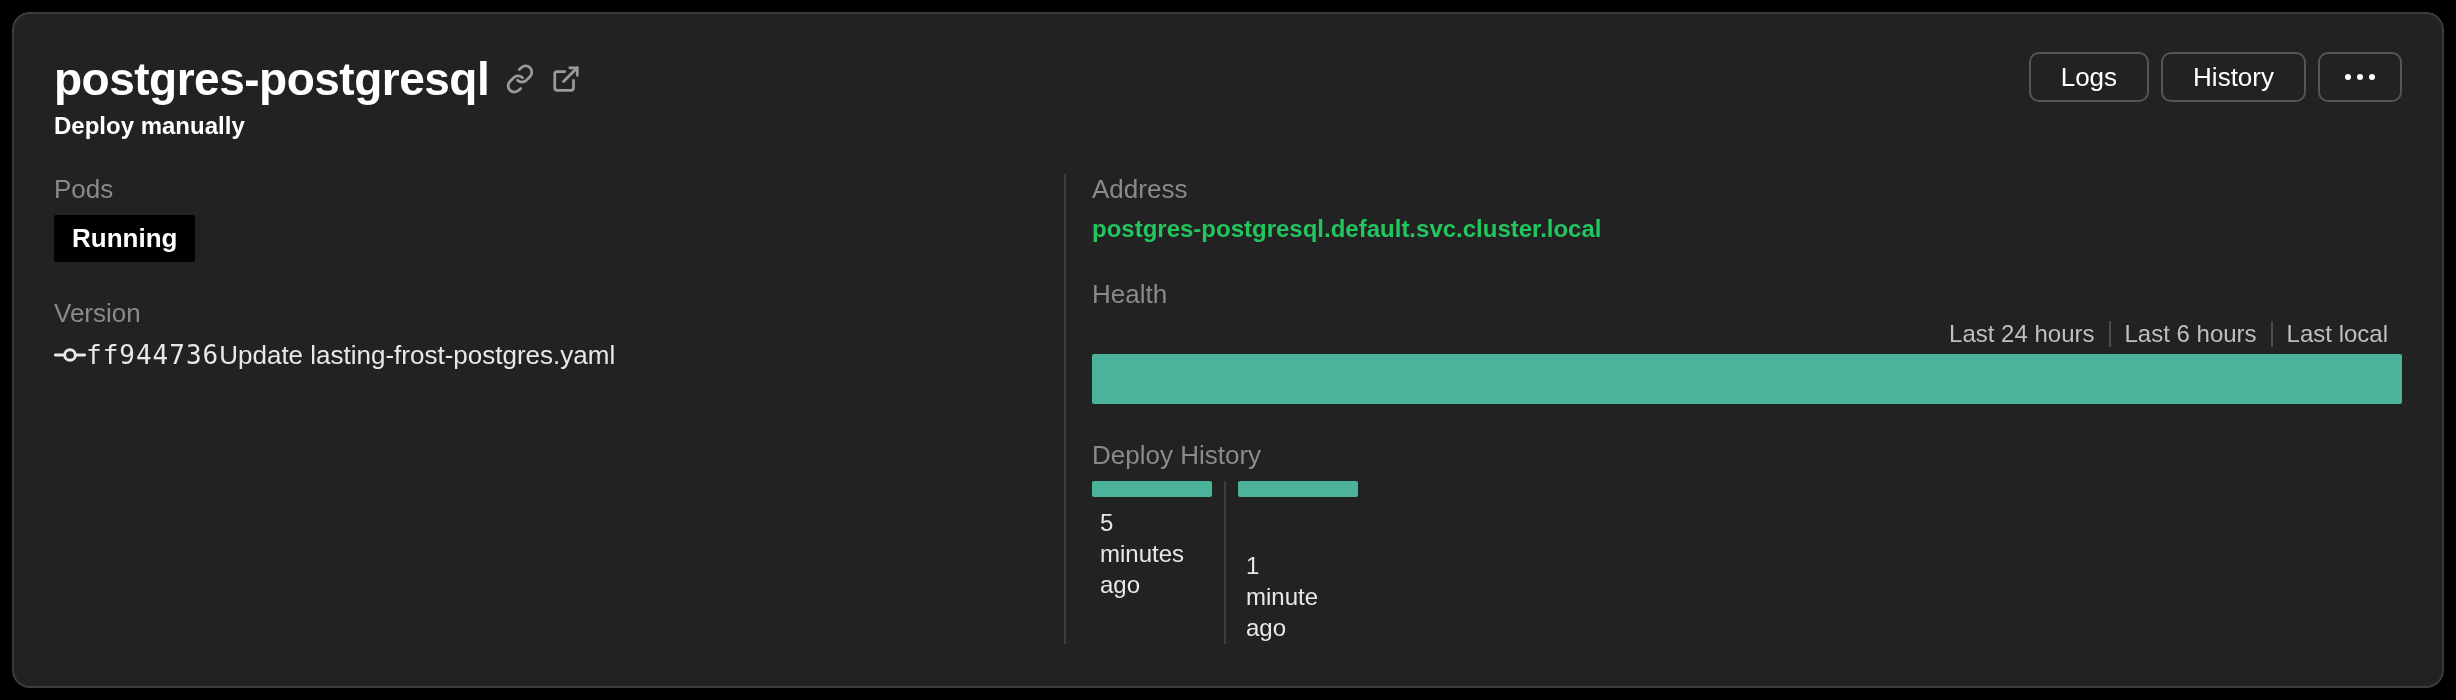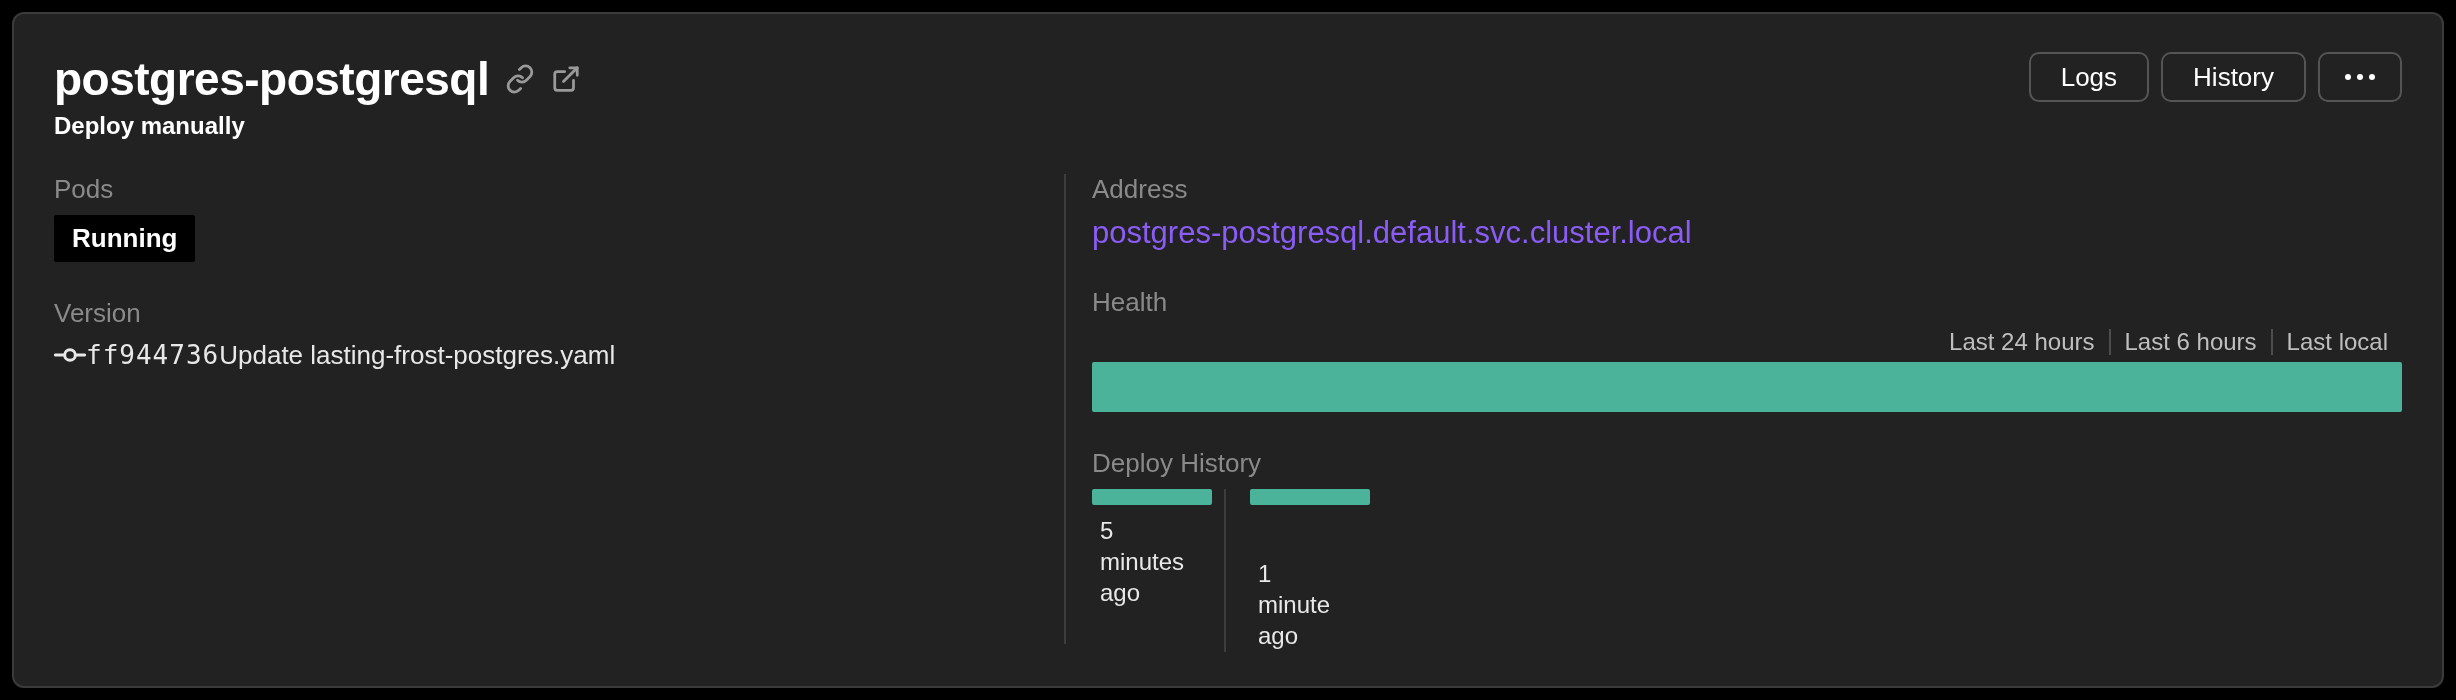--- a/index.html
+++ b/index.html
@@ -10,21 +10,21 @@
     font-family: -apple-system, BlinkMacSystemFont, "Segoe UI", Helvetica, Arial, sans-serif;
     color: #e8e8e8;
     overflow: hidden;
   }
   .card {
     margin: 12px;
     width: 2432px;
     height: 676px;
     background: #222222;
     border: 2px solid #3b3b3b;
-    border-radius: 12px;
+    border-radius: 18px;
     padding: 38px 40px 30px 40px;
     position: relative;
   }
   
   .header {
     display: flex;
     justify-content: space-between;
     align-items: flex-start;
   }
   .title-block { display: flex; flex-direction: column; }
@@ -102,21 +102,21 @@
   }
   .commit-icon { display:inline-flex; }
   .hash {
     font-family: ui-monospace, Menlo, Consolas, monospace;
     font-size: 26px;
     letter-spacing: 1px;
     color: #e8e8e8;
   }
   .commit-msg { font-size: 26px; color: #e8e8e8; }
 
-  .value-text { font-size: 31px; color: #8b5cf6; font-weight: 400; }
+  .value-text { font-size: 24px; color: #22c55e; font-weight: 700; }
   .health-bar {
     width: 100%;
     height: 50px;
     background: #4bb39a;
     border-radius: 2px;
   }
   .health-legend {
     display: flex;
     justify-content: flex-end;
     align-items: center;
@@ -129,21 +129,21 @@
     width: 2px; height: 26px; background: #4d4d4d;
   }
 
   
   .deploy-row { display: flex; }
   .deploy-item {
     display: flex;
     flex-direction: column;
     border-right: 2px solid #3d3d3d;
     padding-right: 12px;
-    margin-right: 24px;
+    margin-right: 12px;
   }
   .deploy-pill {
     width: 120px;
     height: 16px;
     background: #4bb39a;
     border-radius: 2px;
     margin-bottom: 10px;
   }
   .deploy-time {
     font-size: 24px;

